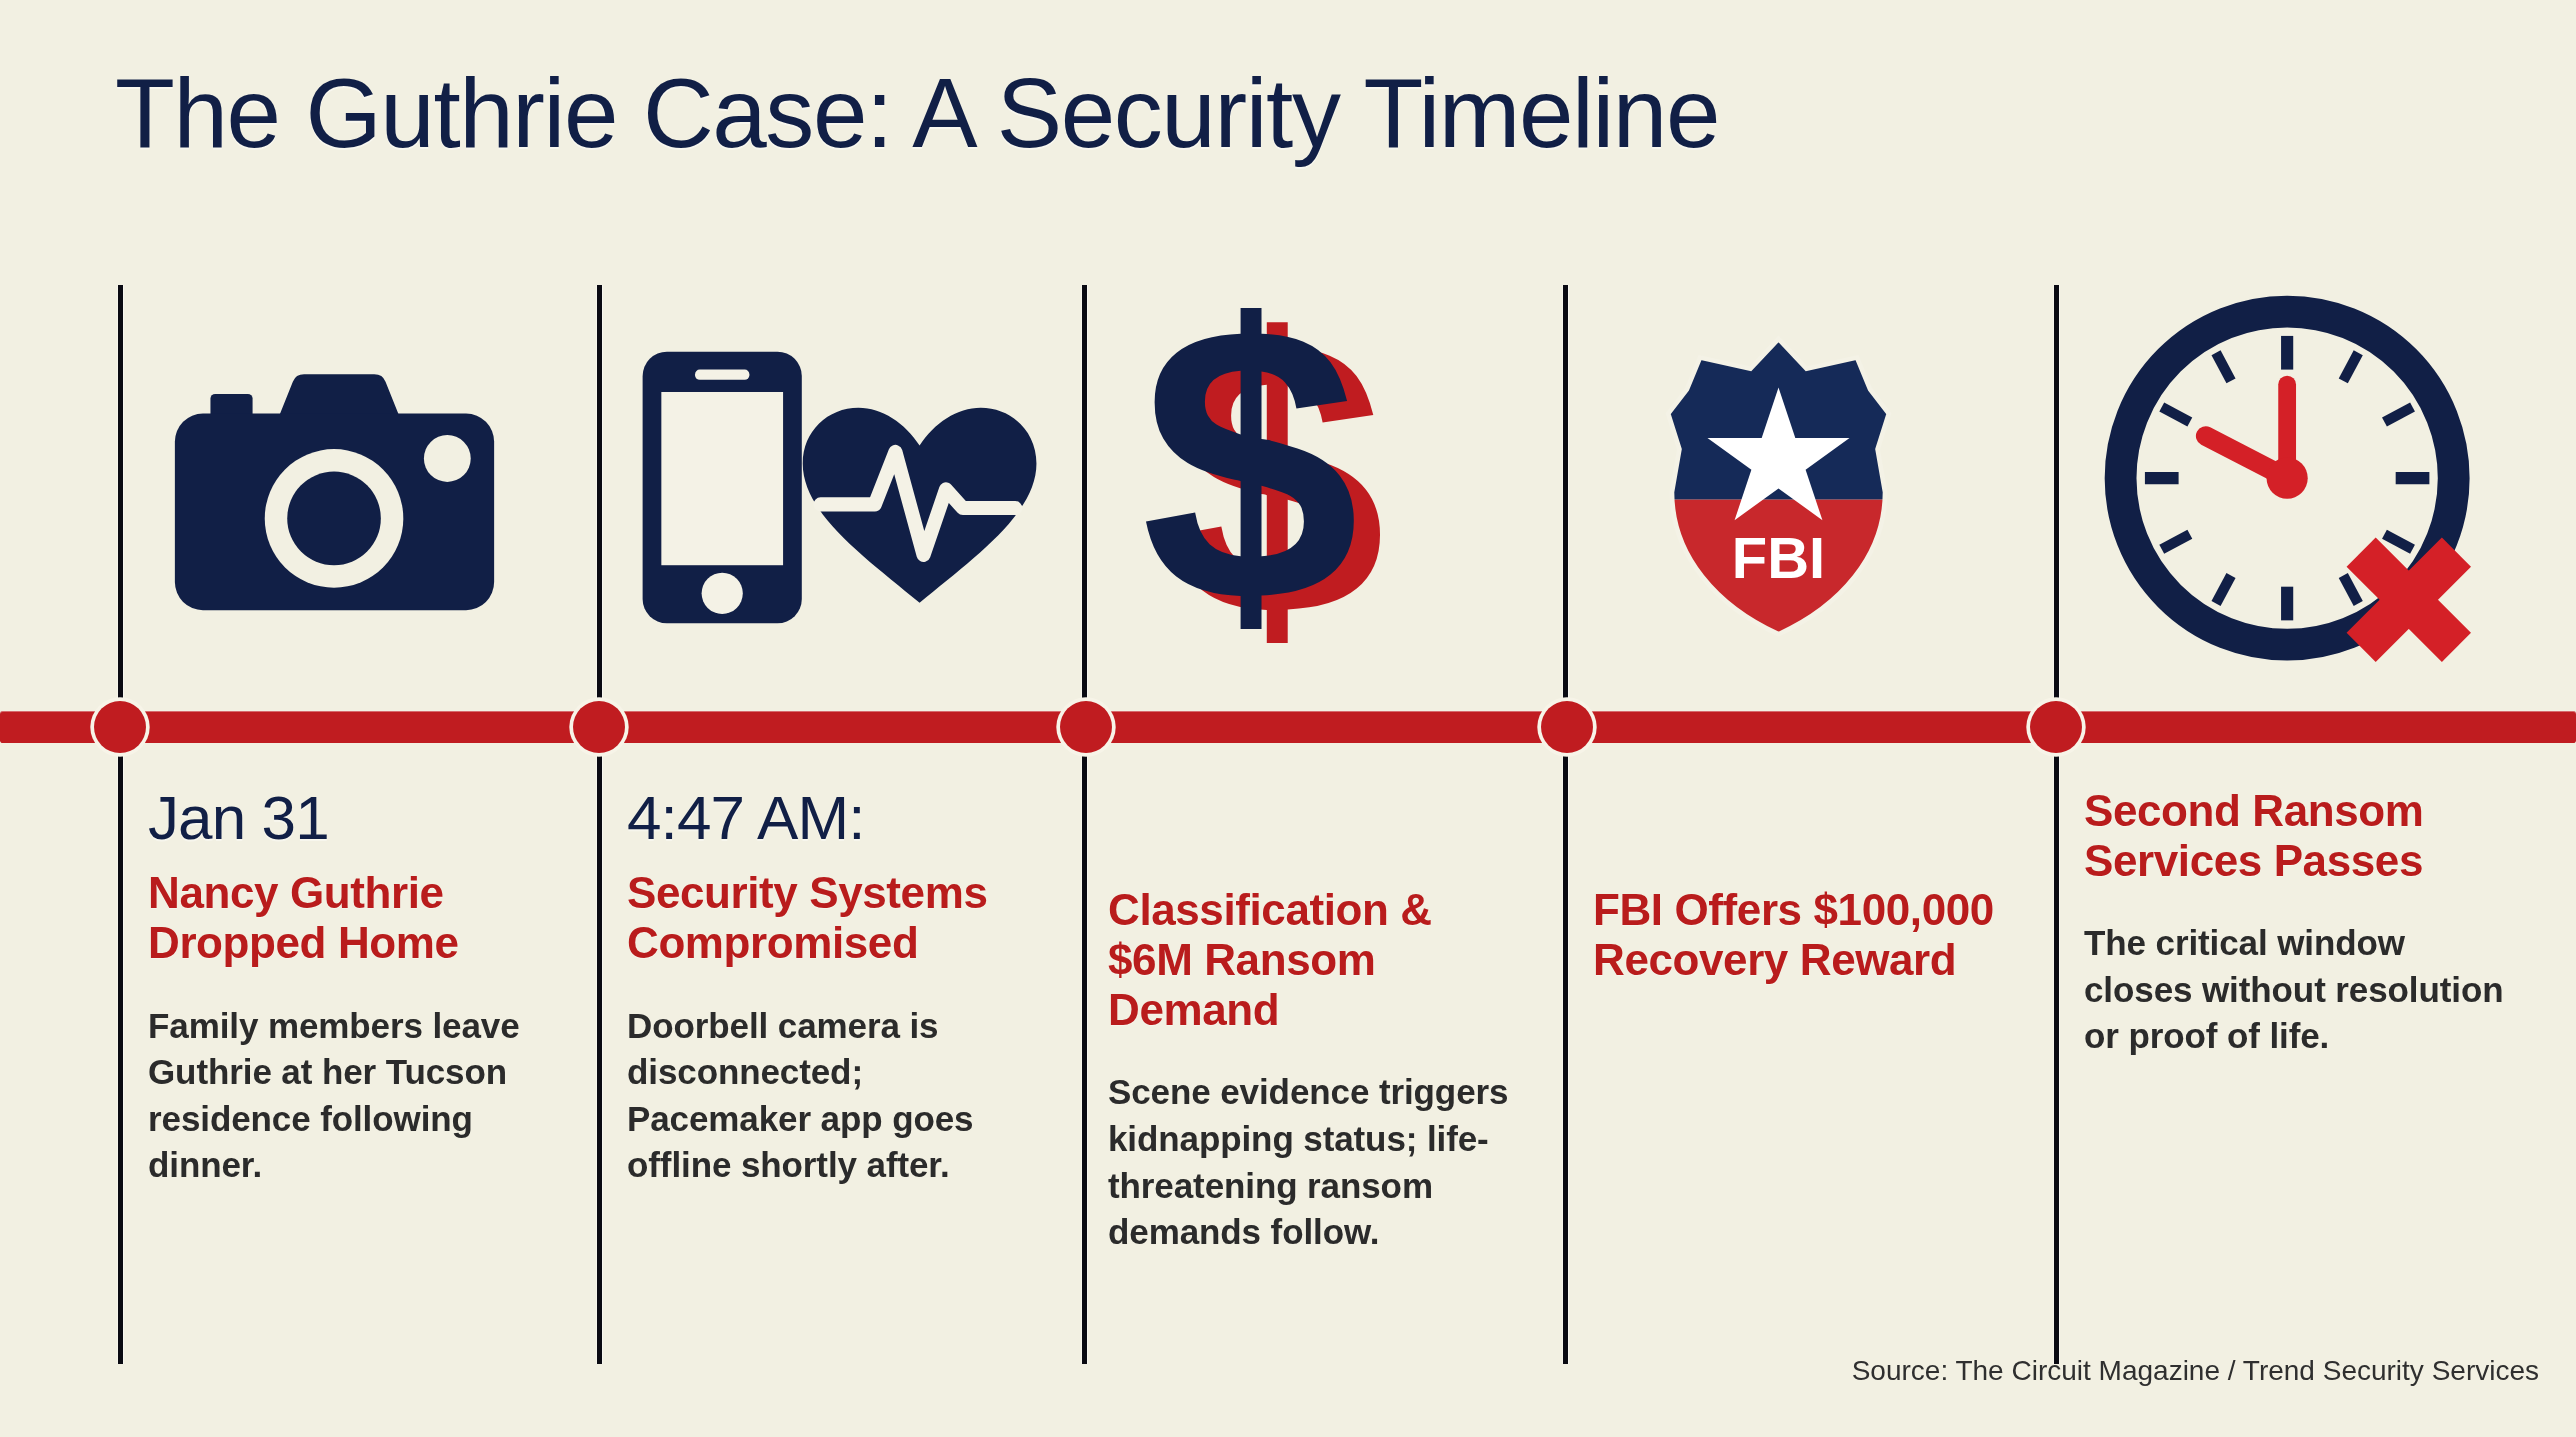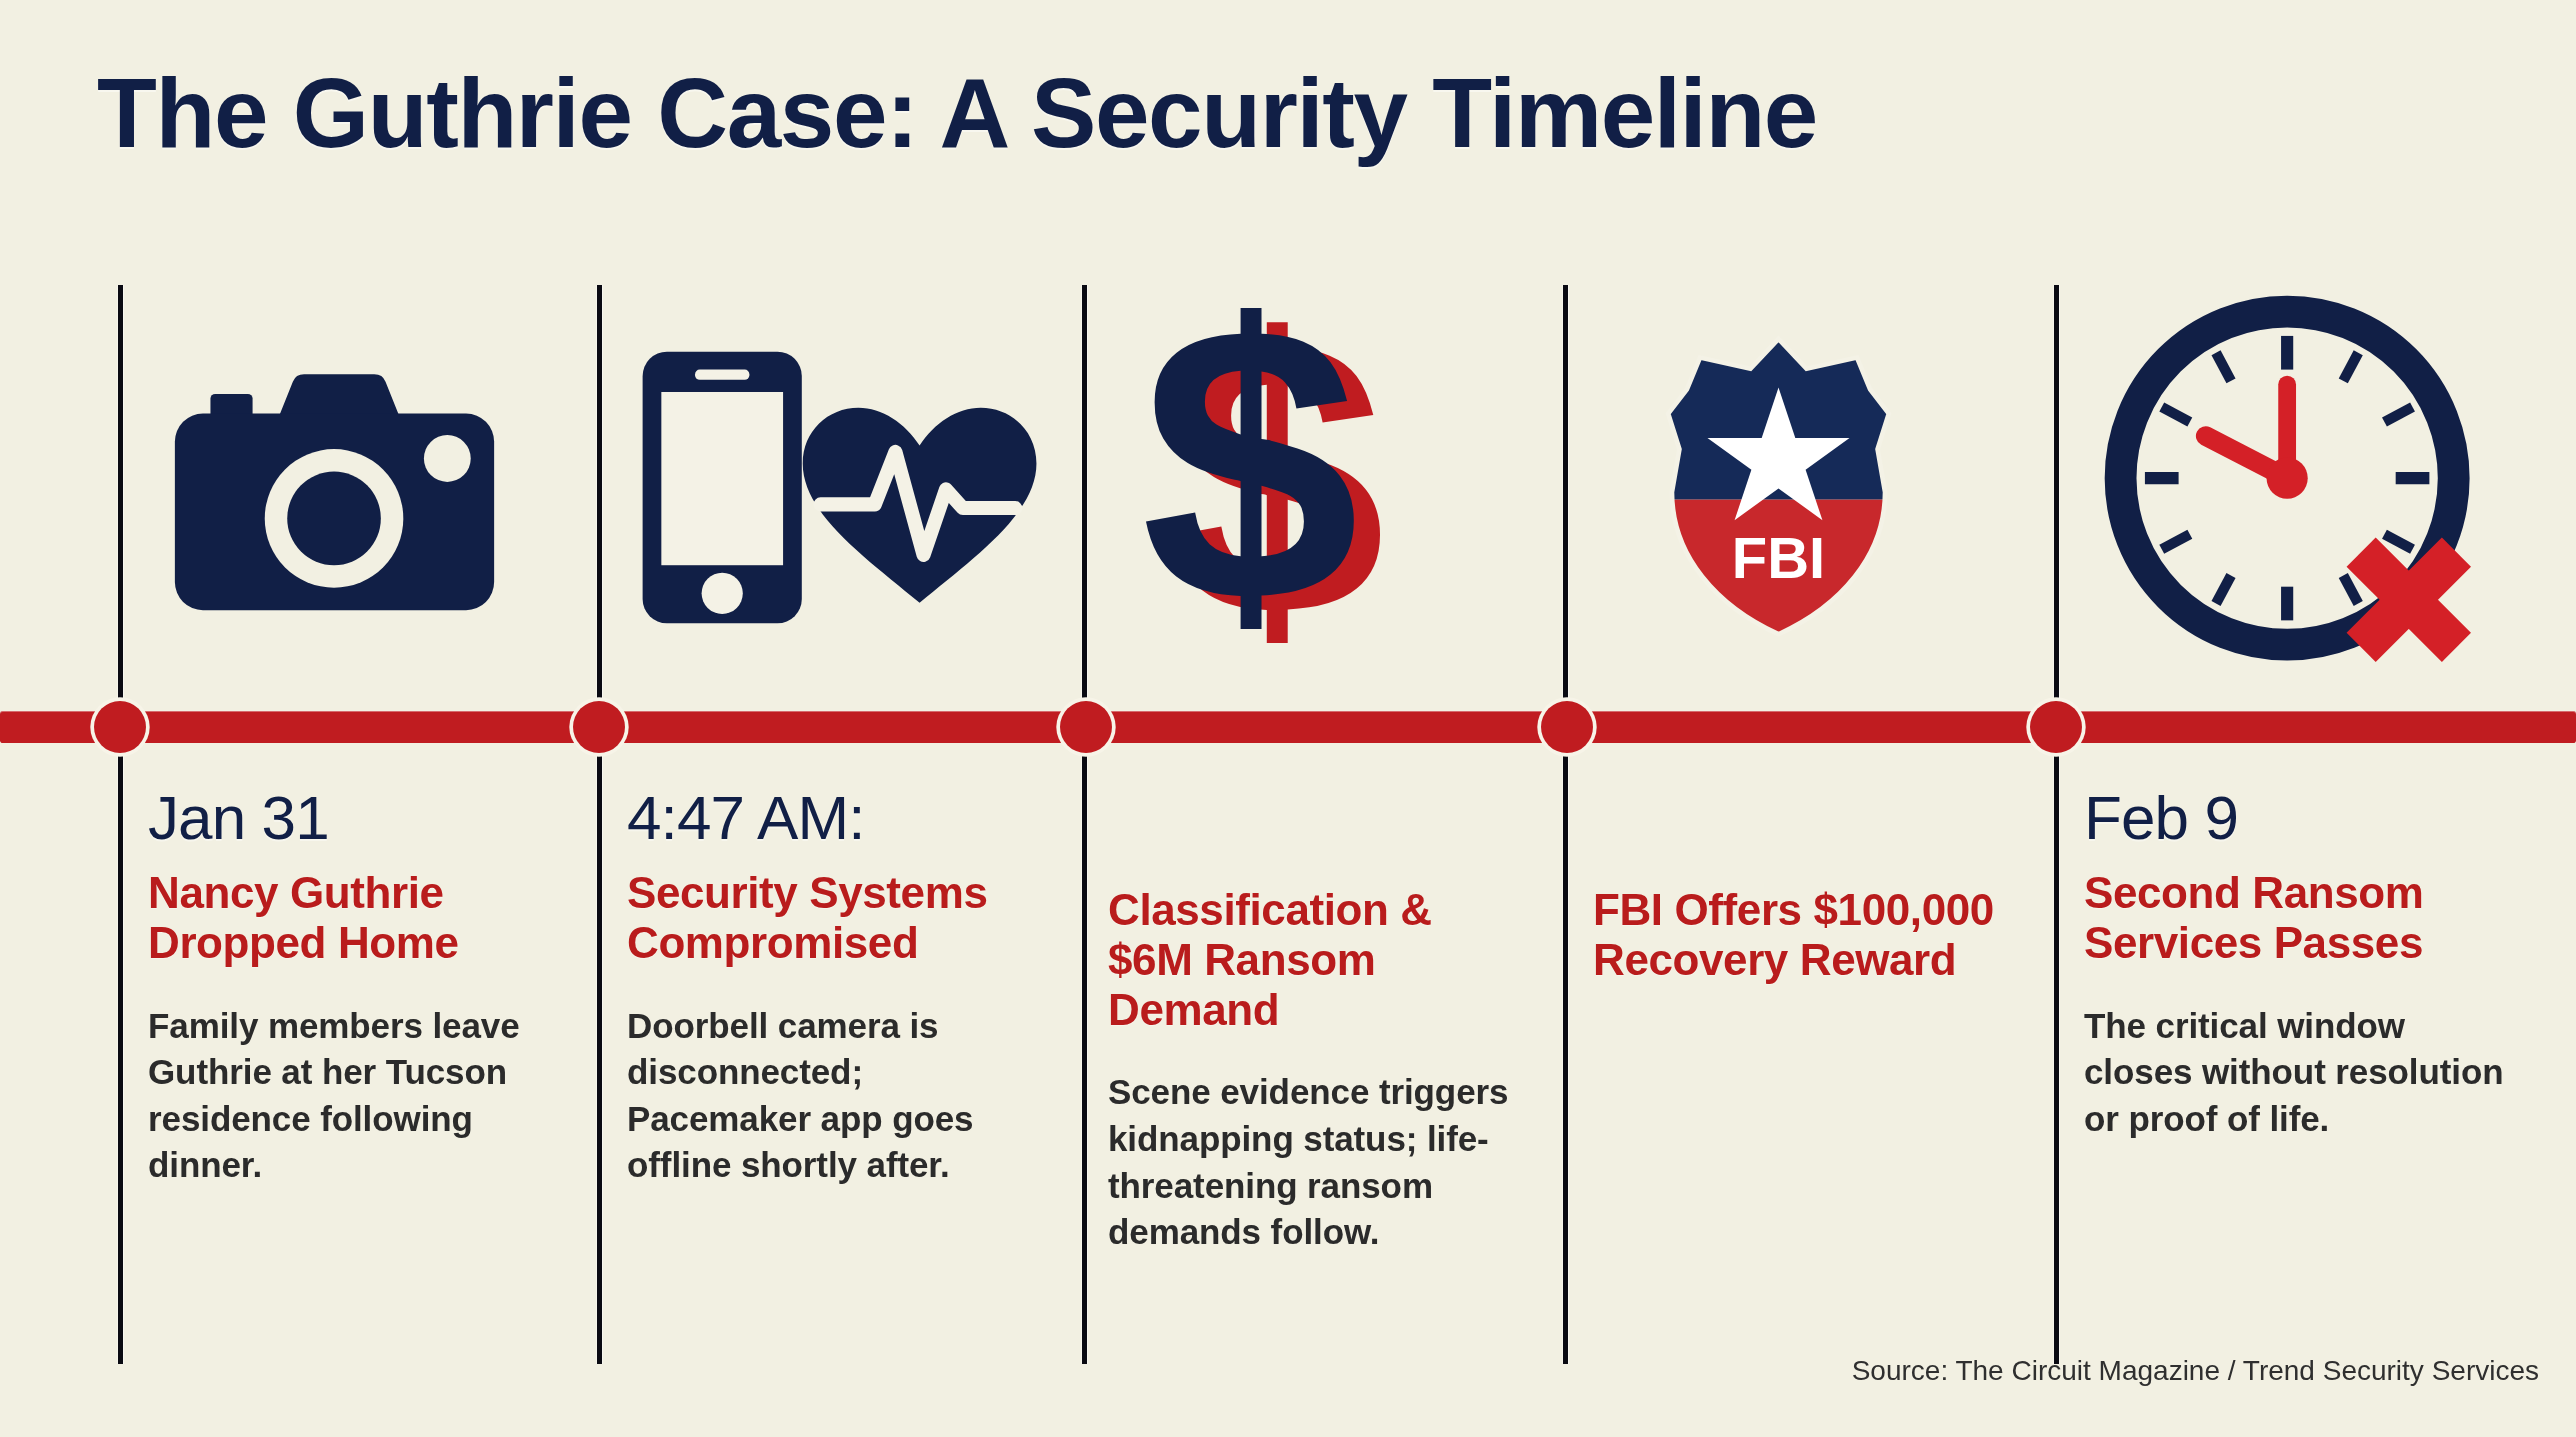--- a/index.html
+++ b/index.html
@@ -20,24 +20,24 @@
     position: absolute;
     inset: 0;
     width: 2576px;
     height: 1438px;
     background: #f2f0e2;
   }
 
   
   #page-title {
     position: absolute;
-    left: 97px;
+    left: 115px;
     top: 64px;
     font-size: 98px;
-    font-weight: 700;
+    font-weight: 400;
     letter-spacing: -1.4px;
     color: #111f46;
     white-space: nowrap;
     line-height: 1;
     text-shadow: 0 1.9px 0 rgba(255,255,255,.45);
   }
 
   
   .divider {
     position: absolute;
@@ -253,21 +253,20 @@
   <div class="col" style="left:1108px; top:885px; width:412px;">
     <div class="col-head">Classification &amp; $6M Ransom Demand</div>
     <div class="col-body">Scene evidence triggers kidnapping status; life-threatening ransom demands follow.</div>
   </div>
 
   <div class="col" style="left:1593px; top:885px; width:419px;">
     <div class="col-head">FBI Offers $100,000 Recovery Reward</div>
   </div>
 
   <div class="col" style="left:2084px; top:786px; width:421px;">
-    <div class="col-date">Feb 9</div>
     <div class="col-head">Second Ransom Services Passes</div>
     <div class="col-body">The critical window closes without resolution or proof of life.</div>
   </div>
 
   <div id="source-note">Source: The Circuit Magazine / Trend Security Services</div>
 
 </div>
 
 
 </body></html>

